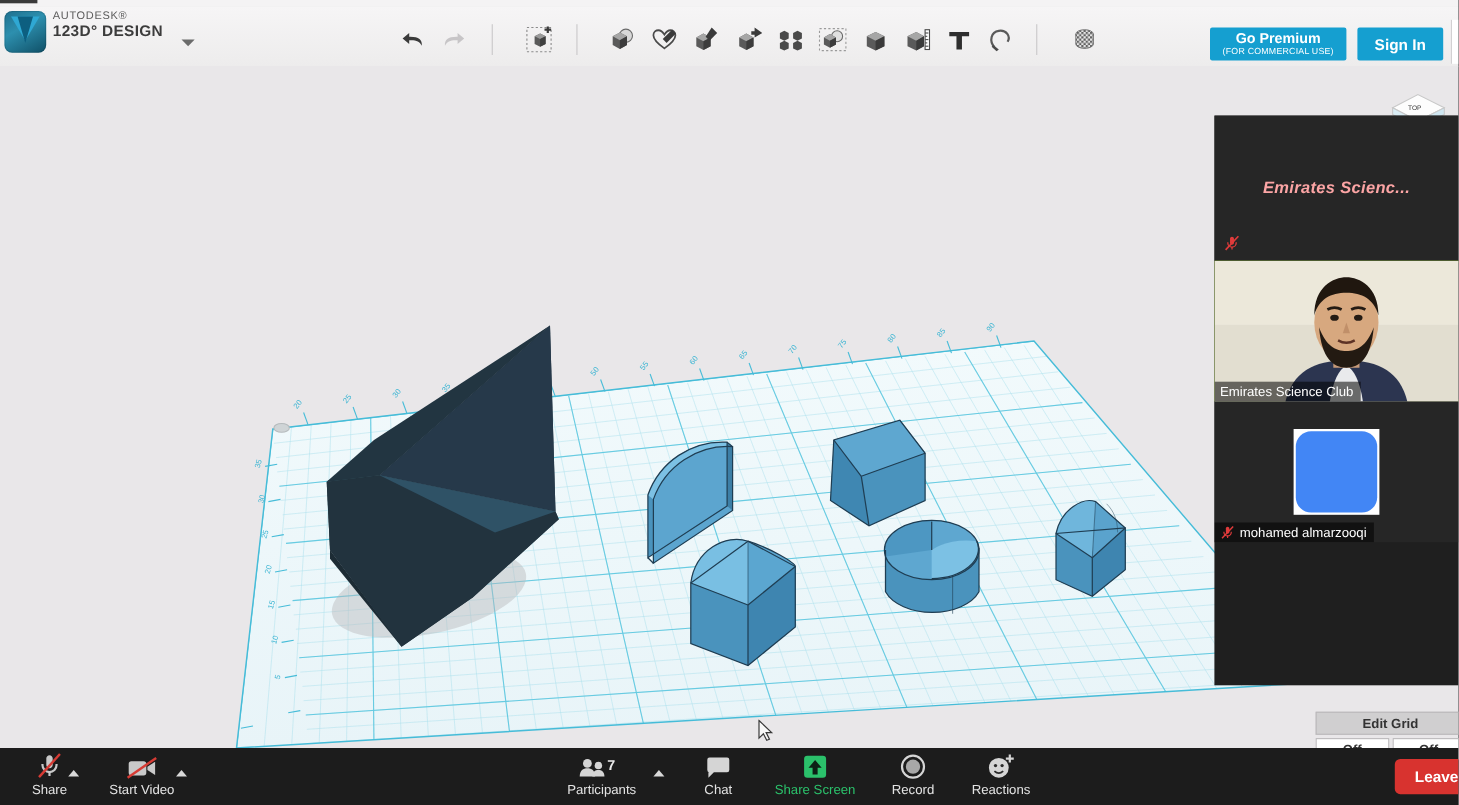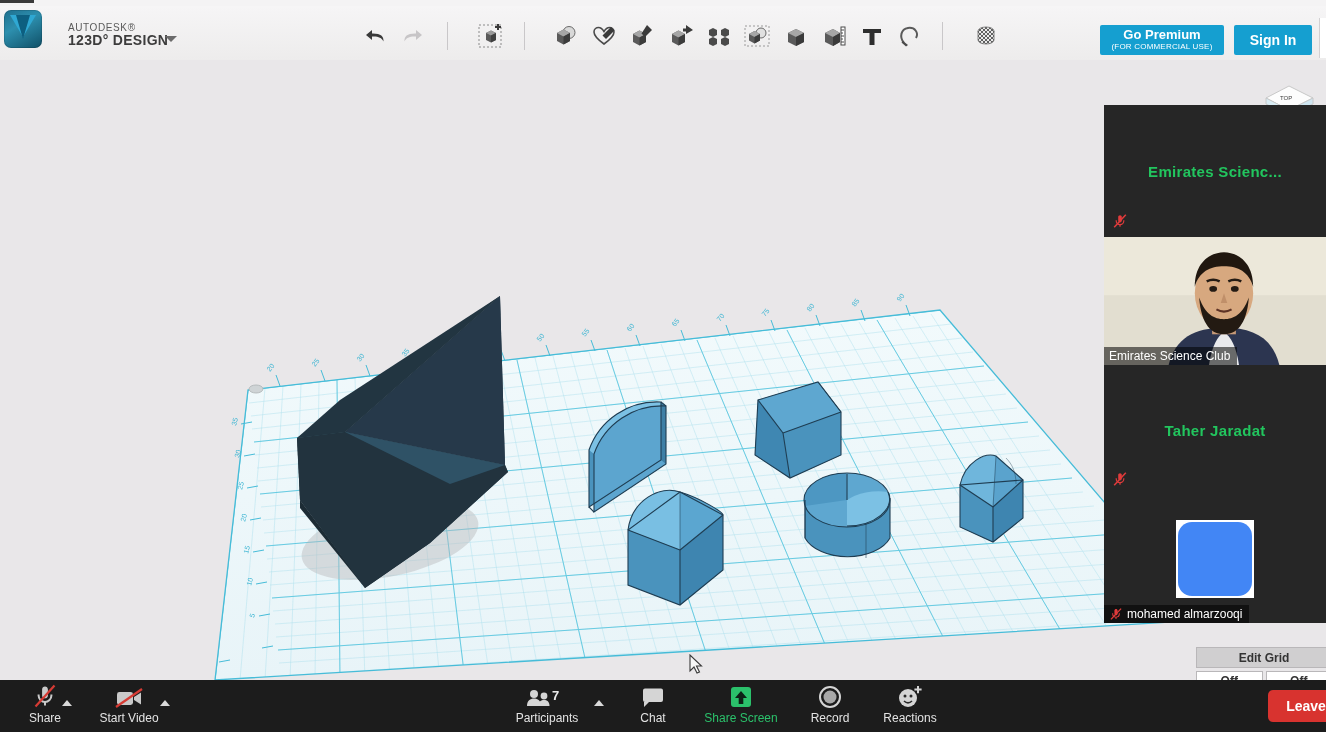--- a/index.html
+++ b/index.html
@@ -6,21 +6,21 @@
   body{width:1326px;height:732px;overflow:hidden;font-family:"Liberation Sans",sans-serif;}
   #app{position:relative;width:1326px;height:732px;overflow:hidden;background:#e9e7e9;}
 
   
   .top-sliver{position:absolute;left:0;top:0;width:1326px;height:6px;background:#f4f3f4;}
   .top-sliver .darkbit{position:absolute;left:0;top:0;width:34px;height:3px;background:#3a3a3a;}
 
   
   .appbar{position:absolute;left:0;top:6px;width:1326px;height:54px;
           background:linear-gradient(#f6f5f6,#edecec);border-bottom:1px solid #d8d6d8;}
-  .brand{position:absolute;left:4px;top:4px;display:flex;align-items:flex-end;gap:26px;}
+  .brand{position:absolute;left:4px;top:4px;display:flex;align-items:flex-start;gap:6px;}
   .logo{width:38px;height:38px;border-radius:7px;
         background:linear-gradient(150deg,#1e6f8e 0%,#2d8fae 40%,#0f4f66 100%);
         position:relative;overflow:hidden;box-shadow:inset 0 0 0 1px rgba(0,0,0,.12);}
   .logo:before{content:"";position:absolute;left:6px;top:5px;width:0;height:0;
         border-left:13px solid transparent;border-right:13px solid transparent;
         border-top:22px solid #2fa8d3;}
   .logo:after{content:"";position:absolute;left:12px;top:5px;width:0;height:0;
         border-left:7px solid transparent;border-right:7px solid transparent;
         border-top:24px solid #0d5f80;}
   .brandtxt{line-height:1.05;}
@@ -57,21 +57,21 @@
   .gridctl .editgrid{height:19px;background:#d0cfd0;border:1px solid #b9b7b9;
       font-size:12px;font-weight:bold;color:#333;display:flex;align-items:center;justify-content:center;cursor:pointer;}
   .gridctl .row{display:flex;gap:3px;margin-top:3px;}
   .gridctl .row .cell{flex:1;height:18px;background:#fff;border:1px solid #b9b7b9;
       font-size:12px;font-weight:bold;color:#333;display:flex;align-items:center;justify-content:center;cursor:pointer;}
 
   
   .zpanel{position:absolute;left:1104px;top:105px;width:222px;height:518px;background:#1f1f1f;z-index:10;overflow:hidden;}
   .ztile{position:relative;width:222px;background:#252525;overflow:hidden;}
   .ztile .zname-center{position:absolute;left:0;right:0;top:50%;transform:translateY(-50%);
-      text-align:center;color:#22c55e;font-size:15px;font-weight:bold;letter-spacing:.3px;}
+      text-align:center;color:#fca5a5;font-size:15px;font-weight:bold;letter-spacing:.3px;font-style:italic;}
   .ztile .zmute{position:absolute;left:8px;bottom:8px;width:16px;height:16px;}
   .ztile .zlabel{position:absolute;left:0;bottom:0;display:flex;align-items:center;gap:4px;
       padding:2px 7px 2px 5px;background:rgba(0,0,0,.55);color:#fff;font-size:12px;white-space:nowrap;}
   .ztile.active{outline:2px solid #9ccc3a;outline-offset:-2px;}
   .video-bg{position:absolute;inset:0;}
   .avatar-box{position:absolute;left:50%;top:50%;transform:translate(-50%,-50%);
       width:78px;height:78px;background:#fff;display:flex;align-items:center;justify-content:center;}
   .avatar-sq{width:74px;height:74px;background:#4286f5;border-radius:14px;}
 
   
@@ -557,29 +557,20 @@
         <path d="M115 41 q6 -3 12 0" stroke="#241b14" stroke-width="2.4" fill="none"></path>
 
         <path d="M111 52 l-3 9 h6 z" fill="#c08f69"></path>
         <path d="M104 67 q7 4 14 0" stroke="#5d3225" stroke-width="2" fill="none"></path>
       </svg>
       <div class="zlabel">
         <span>Emirates Science Club</span>
       </div>
     </div>
 
-    <div class="ztile" style="height:130px;background:#262626;">
-      <div class="zname-center">Taher Jaradat</div>
-      <svg class="zmute" viewBox="0 0 16 16">
-        <path d="M8 2.2c-1 0-1.8.8-1.8 1.8v3.6c0 1 .8 1.8 1.8 1.8s1.8-.8 1.8-1.8V4c0-1-.8-1.8-1.8-1.8z" fill="#e03b3b"></path>
-        <path d="M4.2 7.2v.6c0 2.1 1.7 3.8 3.8 3.8s3.8-1.7 3.8-3.8v-.6" fill="none" stroke="#e03b3b" stroke-width="1.2"></path>
-        <line x1="8" y1="11.6" x2="8" y2="13.8" stroke="#e03b3b" stroke-width="1.2"></line>
-        <line x1="2.2" y1="14.2" x2="13.8" y2="1.8" stroke="#e03b3b" stroke-width="1.5"></line>
-      </svg>
-    </div>
 
     <div class="ztile" style="height:128px;background:#262626;">
       <div class="avatar-box">
         <div class="avatar-sq"></div>
       </div>
       <div class="zlabel">
         <svg style="width:14px;height:14px;flex:none;" viewBox="0 0 16 16">
           <path d="M8 2.2c-1 0-1.8.8-1.8 1.8v3.6c0 1 .8 1.8 1.8 1.8s1.8-.8 1.8-1.8V4c0-1-.8-1.8-1.8-1.8z" fill="#e03b3b"></path>
           <path d="M4.2 7.2v.6c0 2.1 1.7 3.8 3.8 3.8s3.8-1.7 3.8-3.8v-.6" fill="none" stroke="#e03b3b" stroke-width="1.2"></path>
           <line x1="8" y1="11.6" x2="8" y2="13.8" stroke="#e03b3b" stroke-width="1.2"></line>

